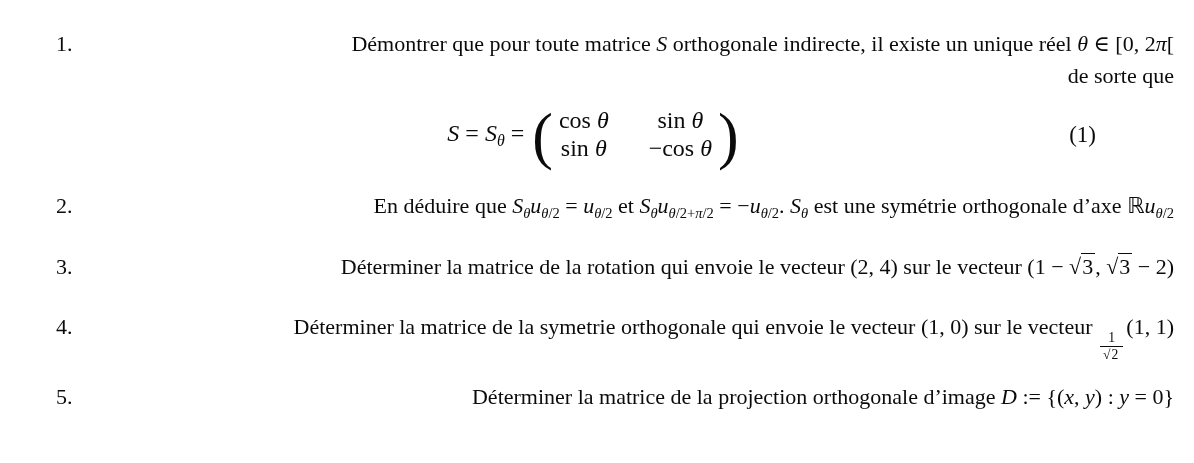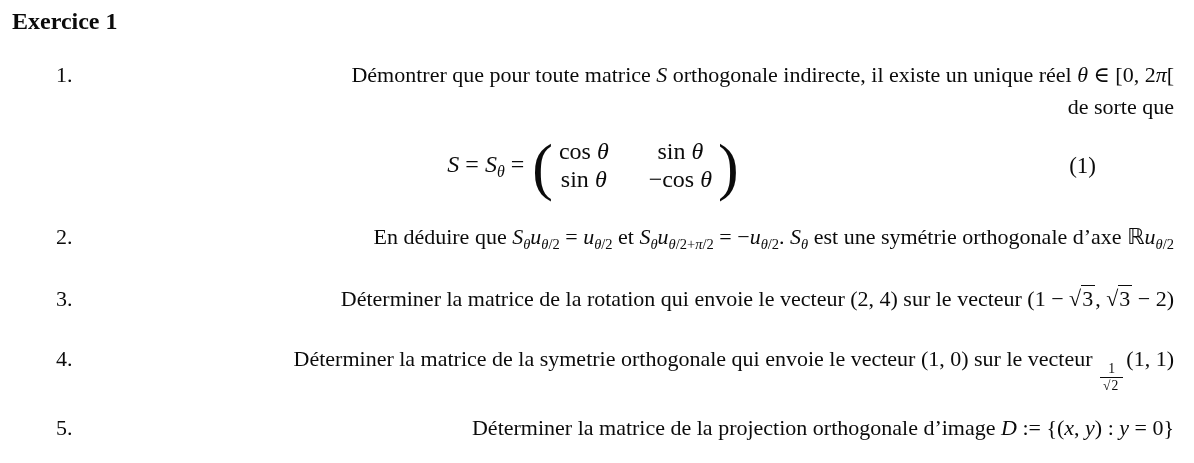--- a/index.html
+++ b/index.html
@@ -38,21 +38,20 @@
          font-weight:400;}
   .mat{display:inline-grid;grid-template-columns:auto auto;column-gap:40px;row-gap:1px;
        text-align:center;padding:0 6px;}
   .mcell{display:block;}
   .eq-num{position:absolute;right:78px;top:50%;transform:translateY(-50%);font-size:23px;}
 </style>
 </head>
 <body>
 
 <div class="page">
-  <div class="title">Exercice 1</div>
 
   <div class="items">
 
     <div class="item item-1">
       <span class="item-num">1.</span>
       <span class="item-body">Démontrer que pour toute matrice <span class="mi">S</span> orthogonale indirecte, il existe un unique réel <span class="mi">θ</span> ∈ [0, 2<span class="mi">π</span>[<br>de sorte que</span>
     </div>
 
     <div class="equation-row">
       <span class="eq-lhs"><span class="mi">S</span> = <span class="mi">S</span><span class="msub"><span class="mi">θ</span></span> =</span>

